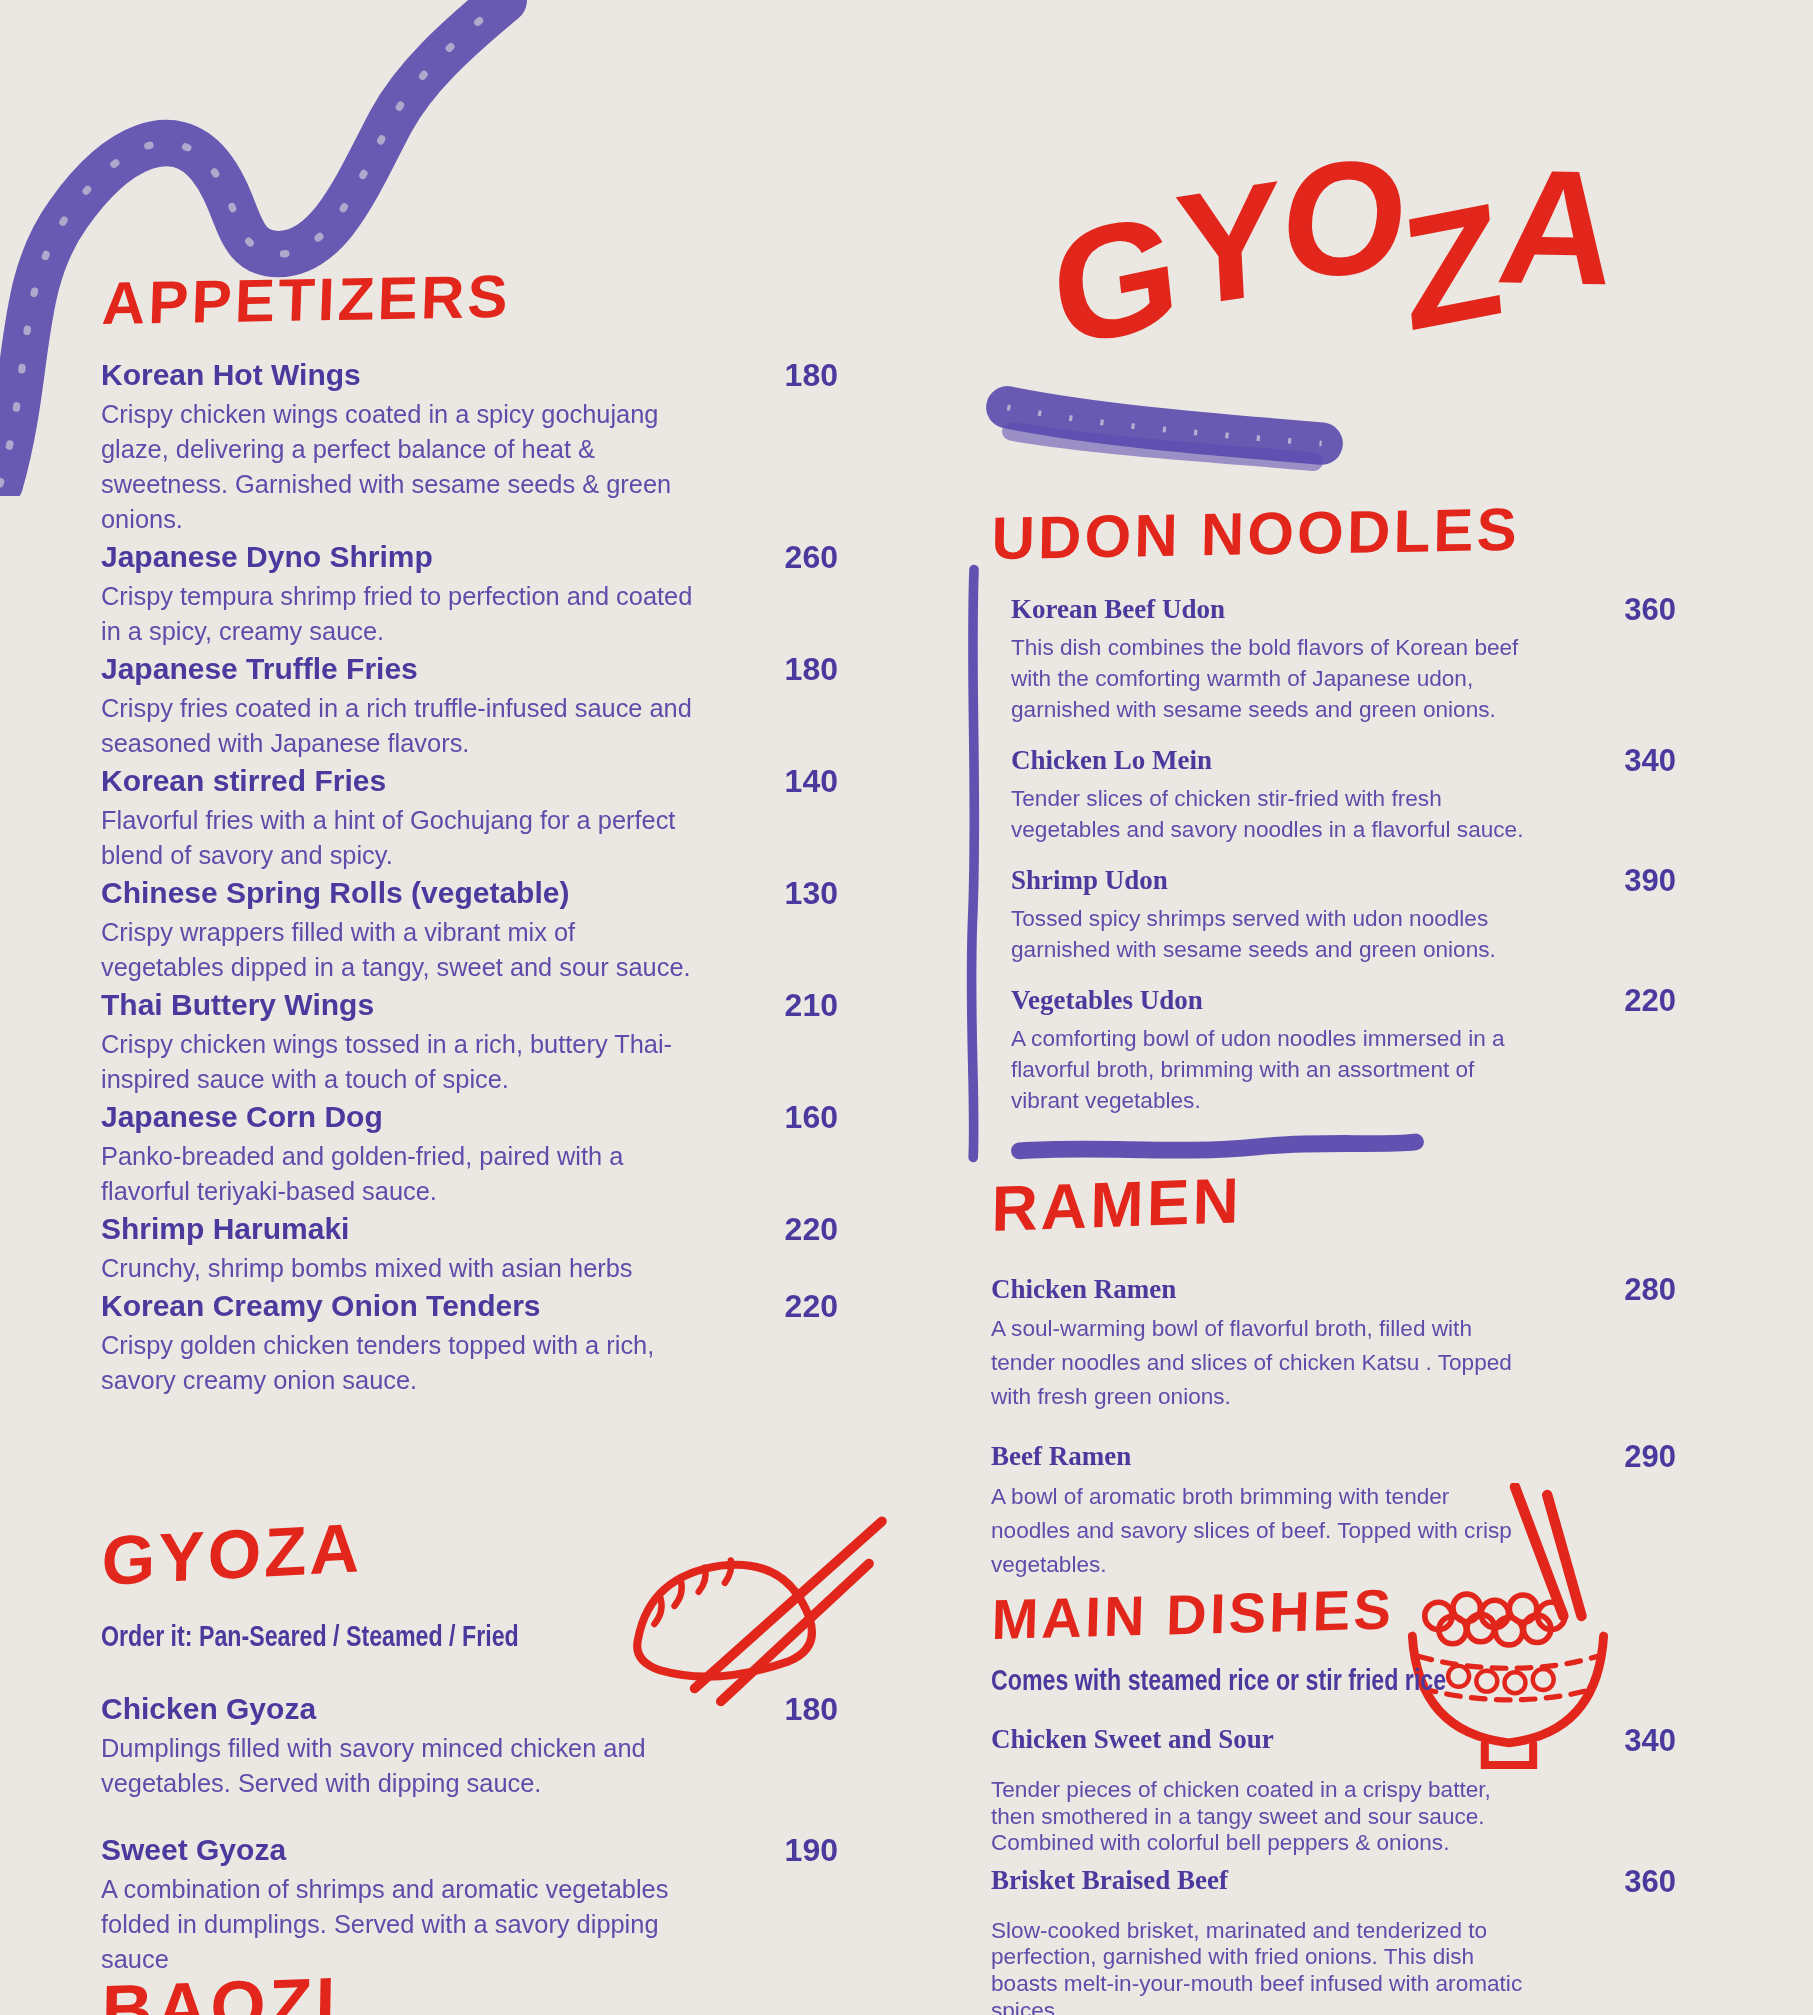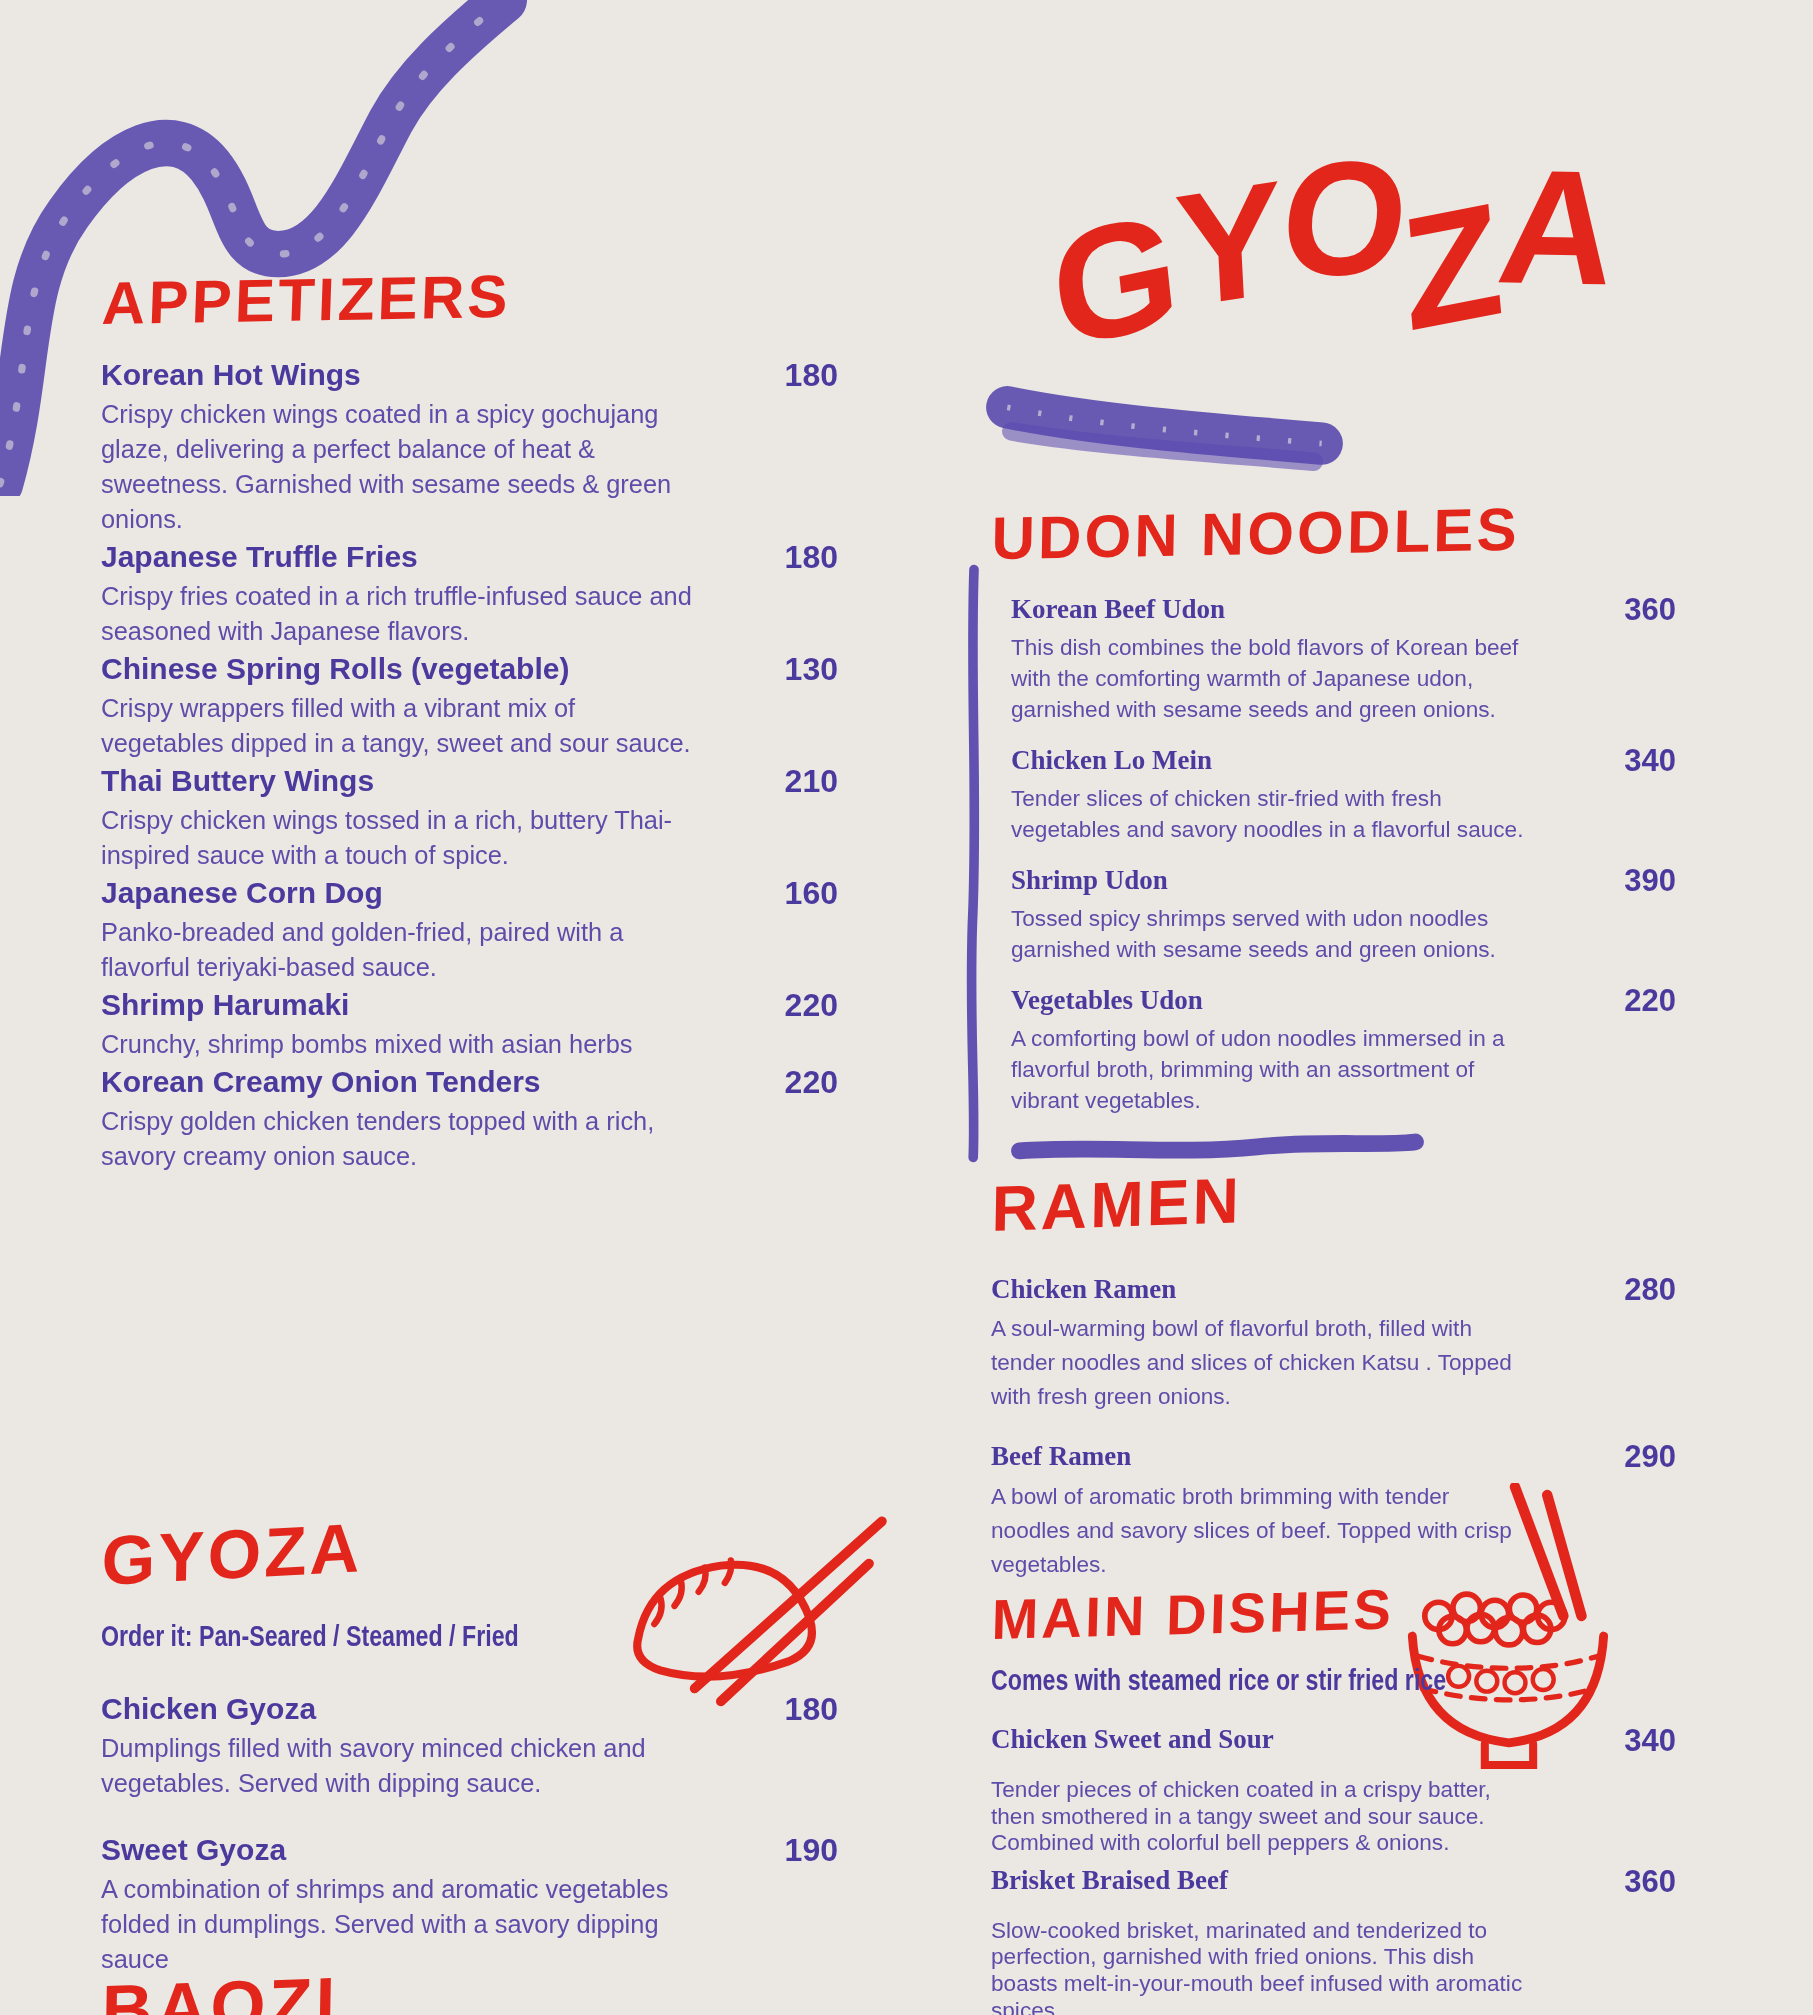--- a/index.html
+++ b/index.html
@@ -86,29 +86,43 @@
     <div class="items">
 
         <div class="item">
           <div class="irow">
             <span class="iname">Korean Hot Wings</span>
             <span class="iprice">180</span>
           </div>
           <div class="idesc">Crispy chicken wings coated in a spicy gochujang glaze, delivering a perfect balance of heat &amp; sweetness. Garnished with sesame seeds &amp; green onions.</div>
         </div>
 
+        <div class="item">
+          <div class="irow">
+            <span class="iname">Japanese Dyno Shrimp</span>
+            <span class="iprice">260</span>
+          </div>
+          <div class="idesc">Crispy tempura shrimp fried to perfection and coated in a spicy, creamy sauce.</div>
+        </div>
 
         <div class="item">
           <div class="irow">
             <span class="iname">Japanese Truffle Fries</span>
             <span class="iprice">180</span>
           </div>
           <div class="idesc">Crispy fries coated in a rich truffle-infused sauce and seasoned with Japanese flavors.</div>
         </div>
 
+        <div class="item">
+          <div class="irow">
+            <span class="iname">Korean stirred Fries</span>
+            <span class="iprice">140</span>
+          </div>
+          <div class="idesc">Flavorful fries with a hint of Gochujang for a perfect blend of savory and spicy.</div>
+        </div>
 
         <div class="item">
           <div class="irow">
             <span class="iname">Chinese Spring Rolls (vegetable)</span>
             <span class="iprice">130</span>
           </div>
           <div class="idesc">Crispy wrappers filled with a vibrant mix of vegetables dipped in a tangy, sweet and sour sauce.</div>
         </div>
 
         <div class="item">

